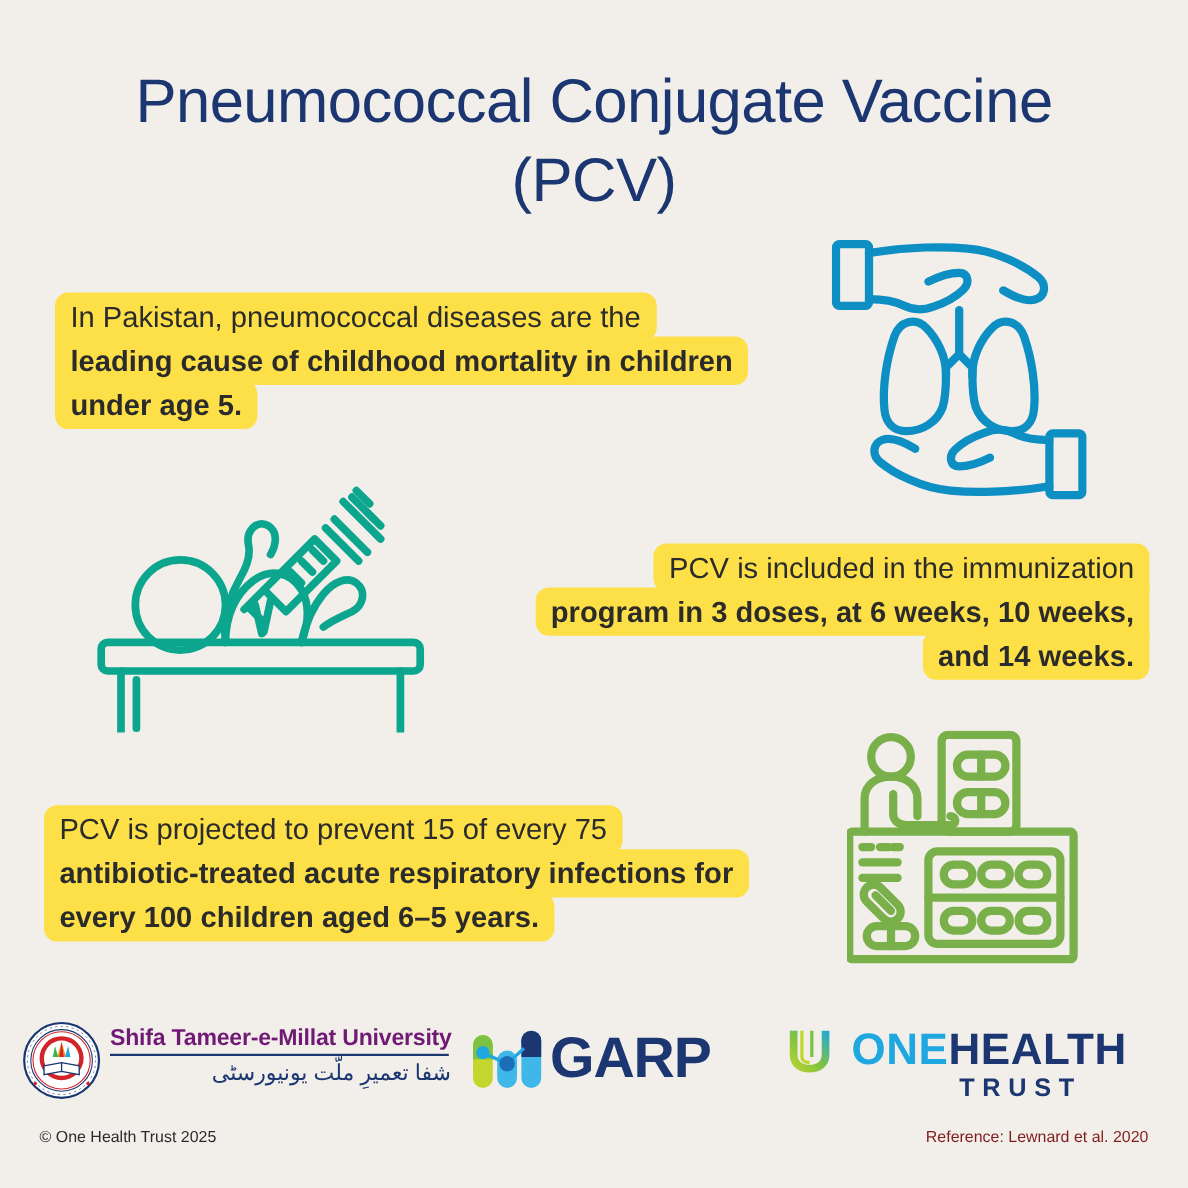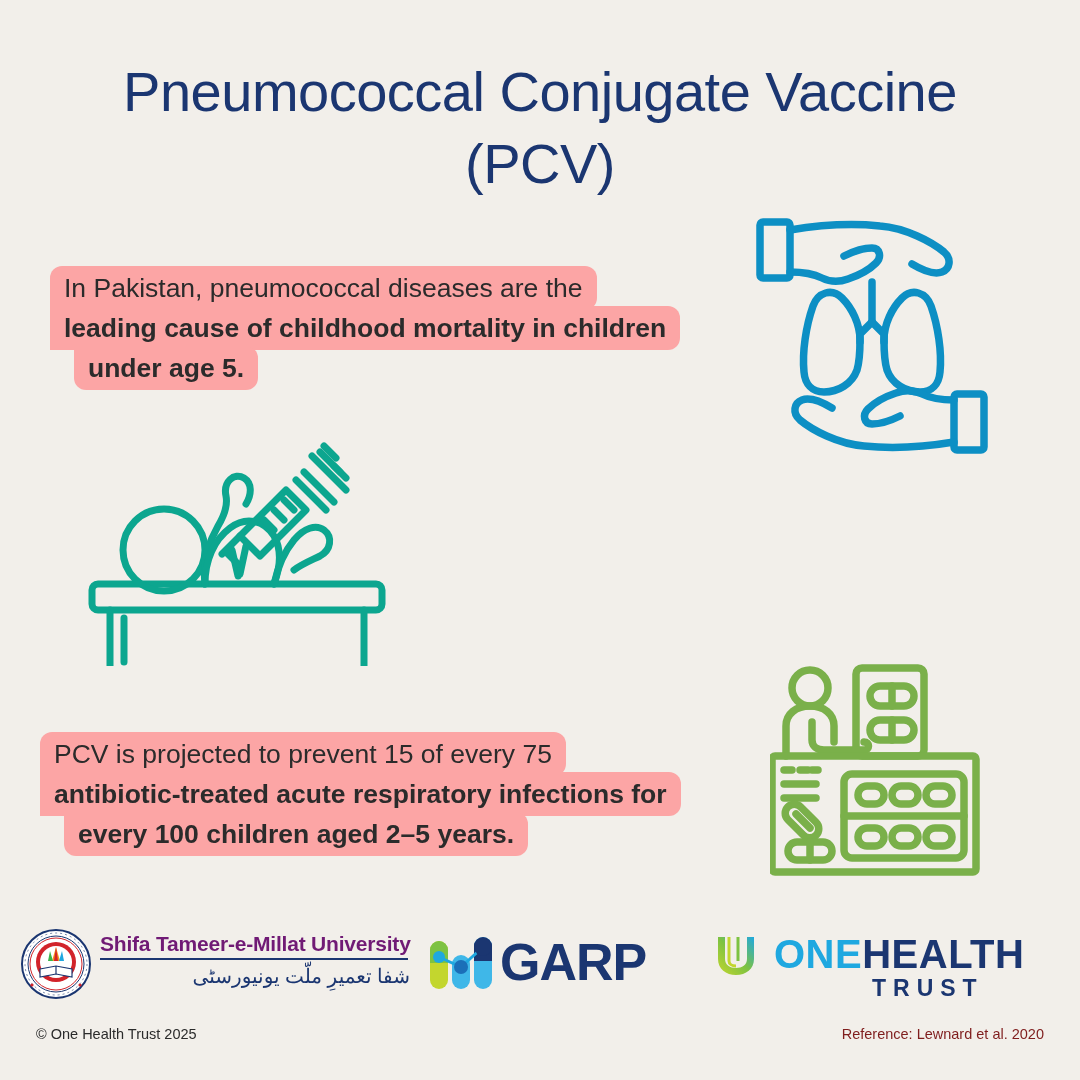--- a/index.html
+++ b/index.html
@@ -24,35 +24,35 @@
     font-weight:normal;
     font-size:56px;
     line-height:72px;
     letter-spacing:-0.5px;
   }
 
   
   .textblock { position:absolute; }
   .textblock .ln {
     display:table;              
-    background:#fca5a5;
+    background:#fde047;
     color:#2B2B2B;
     font-size:26.5px;
     line-height:44px;
     padding:0 14px;
     border-radius:12px;
     white-space:nowrap;
   }
   .textblock.left .ln { margin-right:auto; }
   .textblock.right { text-align:right; }
   .textblock.right .ln { margin-left:auto; }
   
   .textblock .ln:not(:first-child){ margin-top:-4px;font-weight:bold; }
   .textblock.left .ln:first-child { border-radius:12px 12px 12px 0; }
-  .textblock.left .ln:last-child  { border-radius:0 12px 12px 12px;margin-left:24px; }
+  .textblock.left .ln:last-child  { border-radius:0 12px 12px 12px; }
   .textblock.left .ln:not(:first-child):not(:last-child){ border-radius:0 12px 12px 0; }
   .textblock.right .ln:first-child { border-radius:12px 12px 0 12px; }
   .textblock.right .ln:last-child  { border-radius:12px 0 12px 12px; }
   .textblock.right .ln:not(:first-child):not(:last-child){ border-radius:12px 0 0 12px; }
 
   #block1 { left:50px;  top:266px; width:680px; }
   #block2 { left:430px; top:494px; width:615px; }
   #block3 { left:40px;  top:732px; width:700px; }
 
   
@@ -119,25 +119,30 @@
     <div>Pneumococcal Conjugate Vaccine</div>
     <div>(PCV)</div>
   </div>
 
   <div class="textblock left" id="block1">
     <div class="ln">In Pakistan, pneumococcal diseases are the</div>
     <div class="ln">leading cause of childhood mortality in children</div>
     <div class="ln">under age 5.</div>
   </div>
 
+  <div class="textblock right" id="block2">
+    <div class="ln">PCV is included in the immunization</div>
+    <div class="ln">program in 3 doses, at 6 weeks, 10 weeks,</div>
+    <div class="ln">and 14 weeks.</div>
+  </div>
 
   <div class="textblock left" id="block3">
     <div class="ln">PCV is projected to prevent 15 of every 75</div>
     <div class="ln">antibiotic-treated acute respiratory infections for</div>
-    <div class="ln">every 100 children aged 2–5 years.</div>
+    <div class="ln">every 100 children aged 6–5 years.</div>
   </div>
 
   <div class="icon" id="icon-lungs">
     <svg viewBox="0 0 232 248" width="232" height="248" fill="none" stroke="#0D8FC4" stroke-width="7.5" stroke-linecap="round" stroke-linejoin="round">
 
       <rect x="4" y="10" width="30" height="56" rx="3"></rect>
 
       <path d="M34 18 C70 12 104 12 124 14 C150 16 176 30 188 40 C196 47 194 57 186 60 C178 63 166 58 156 52"></path>
       <path d="M34 60 C48 60 58 62 66 66 C74 70 84 70 92 67 C104 63 114 57 120 51 C126 45 124 36 116 36 C108 36 96 40 88 44"></path>
 

